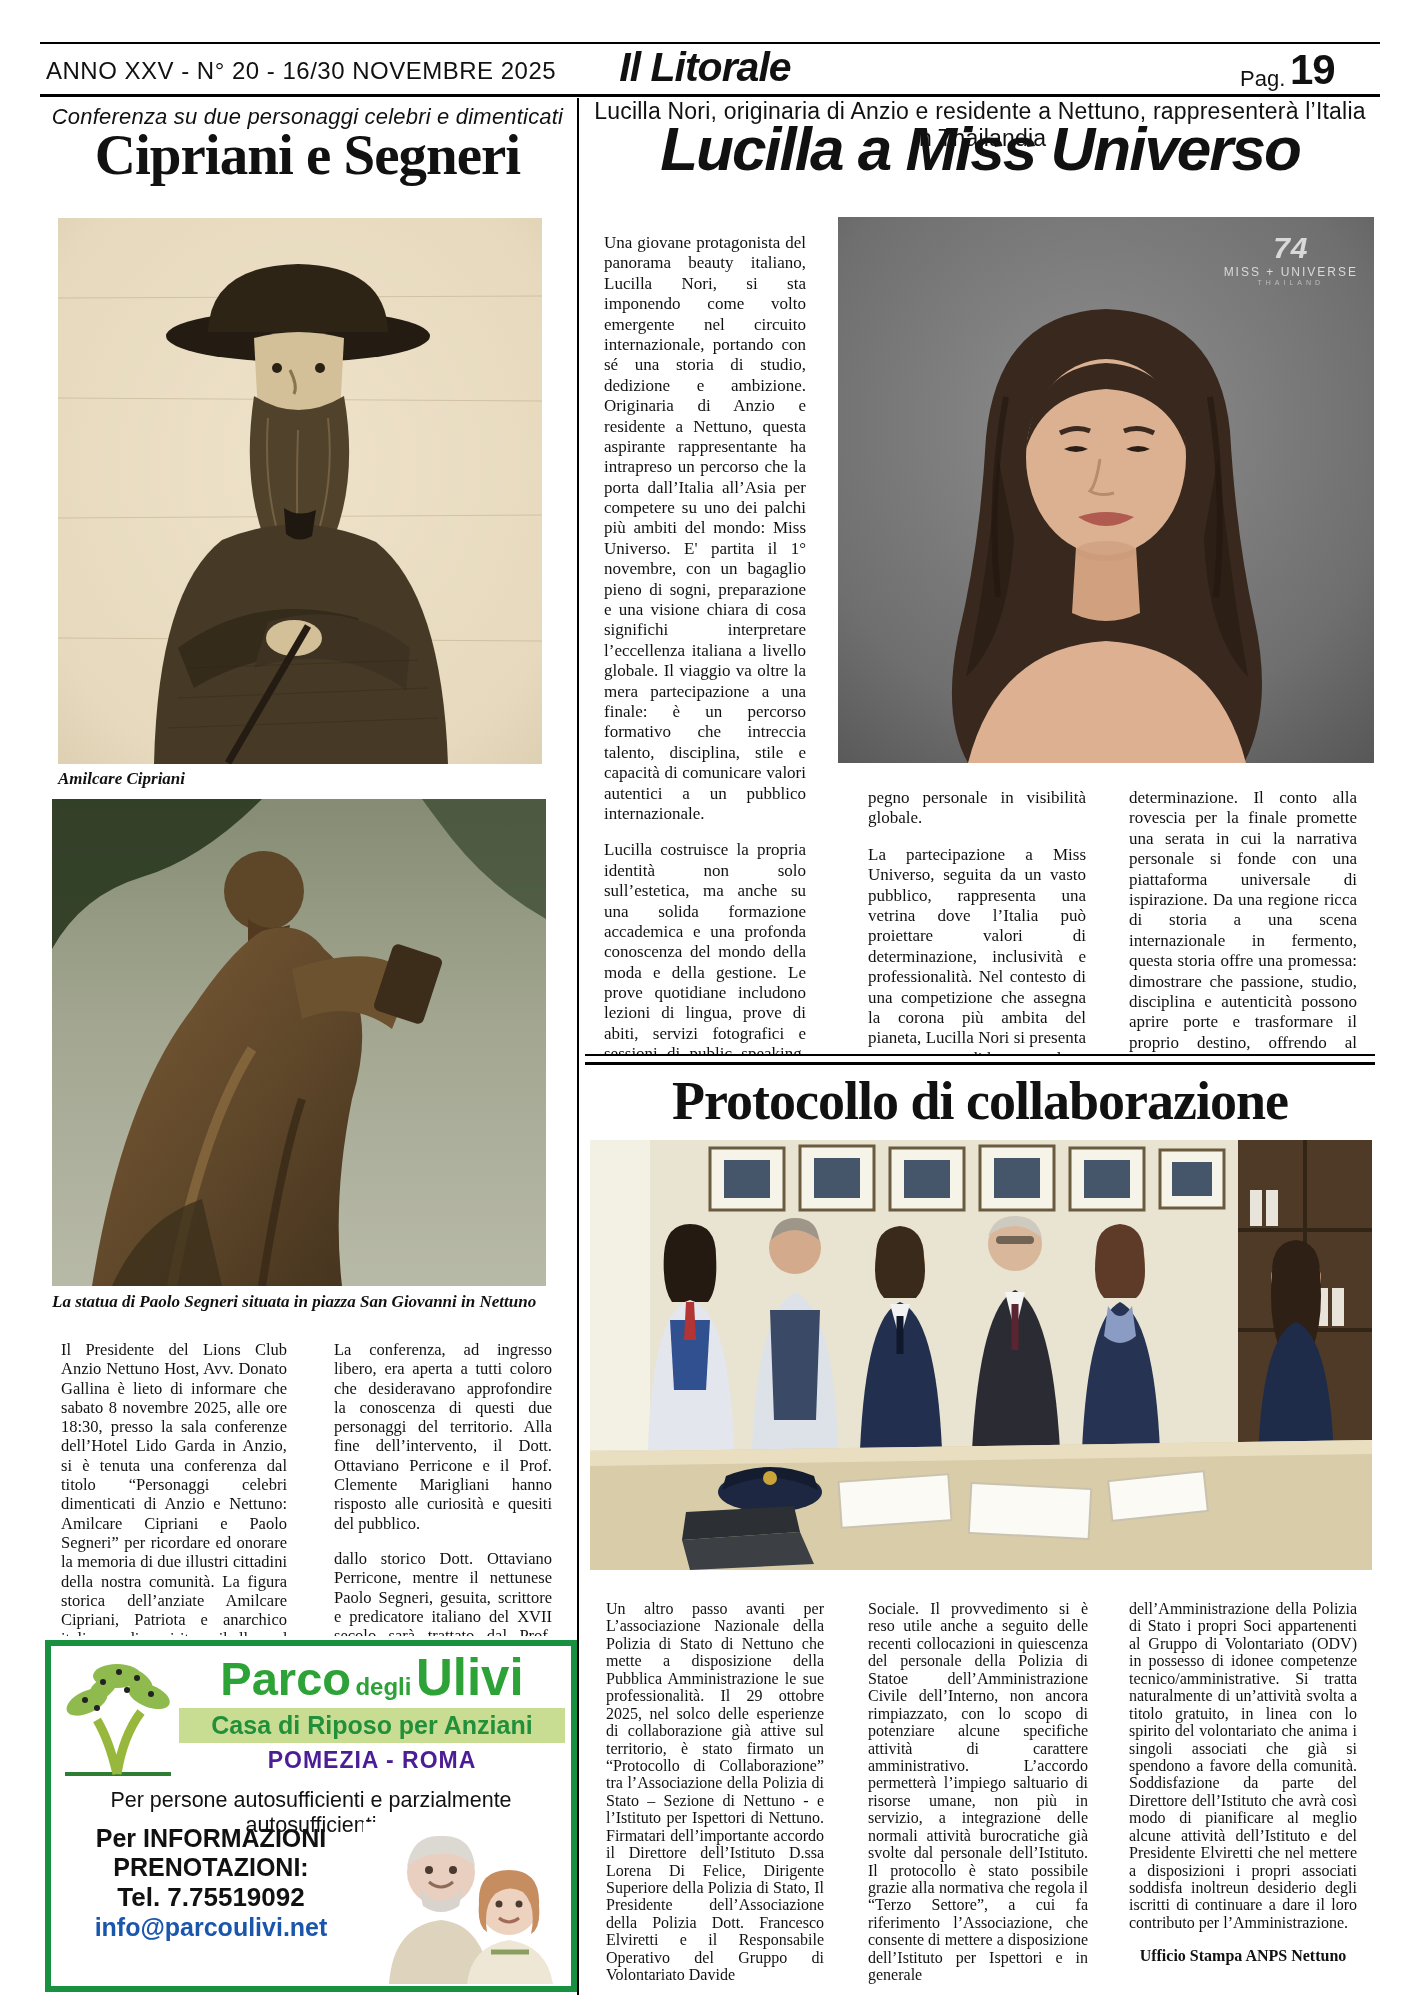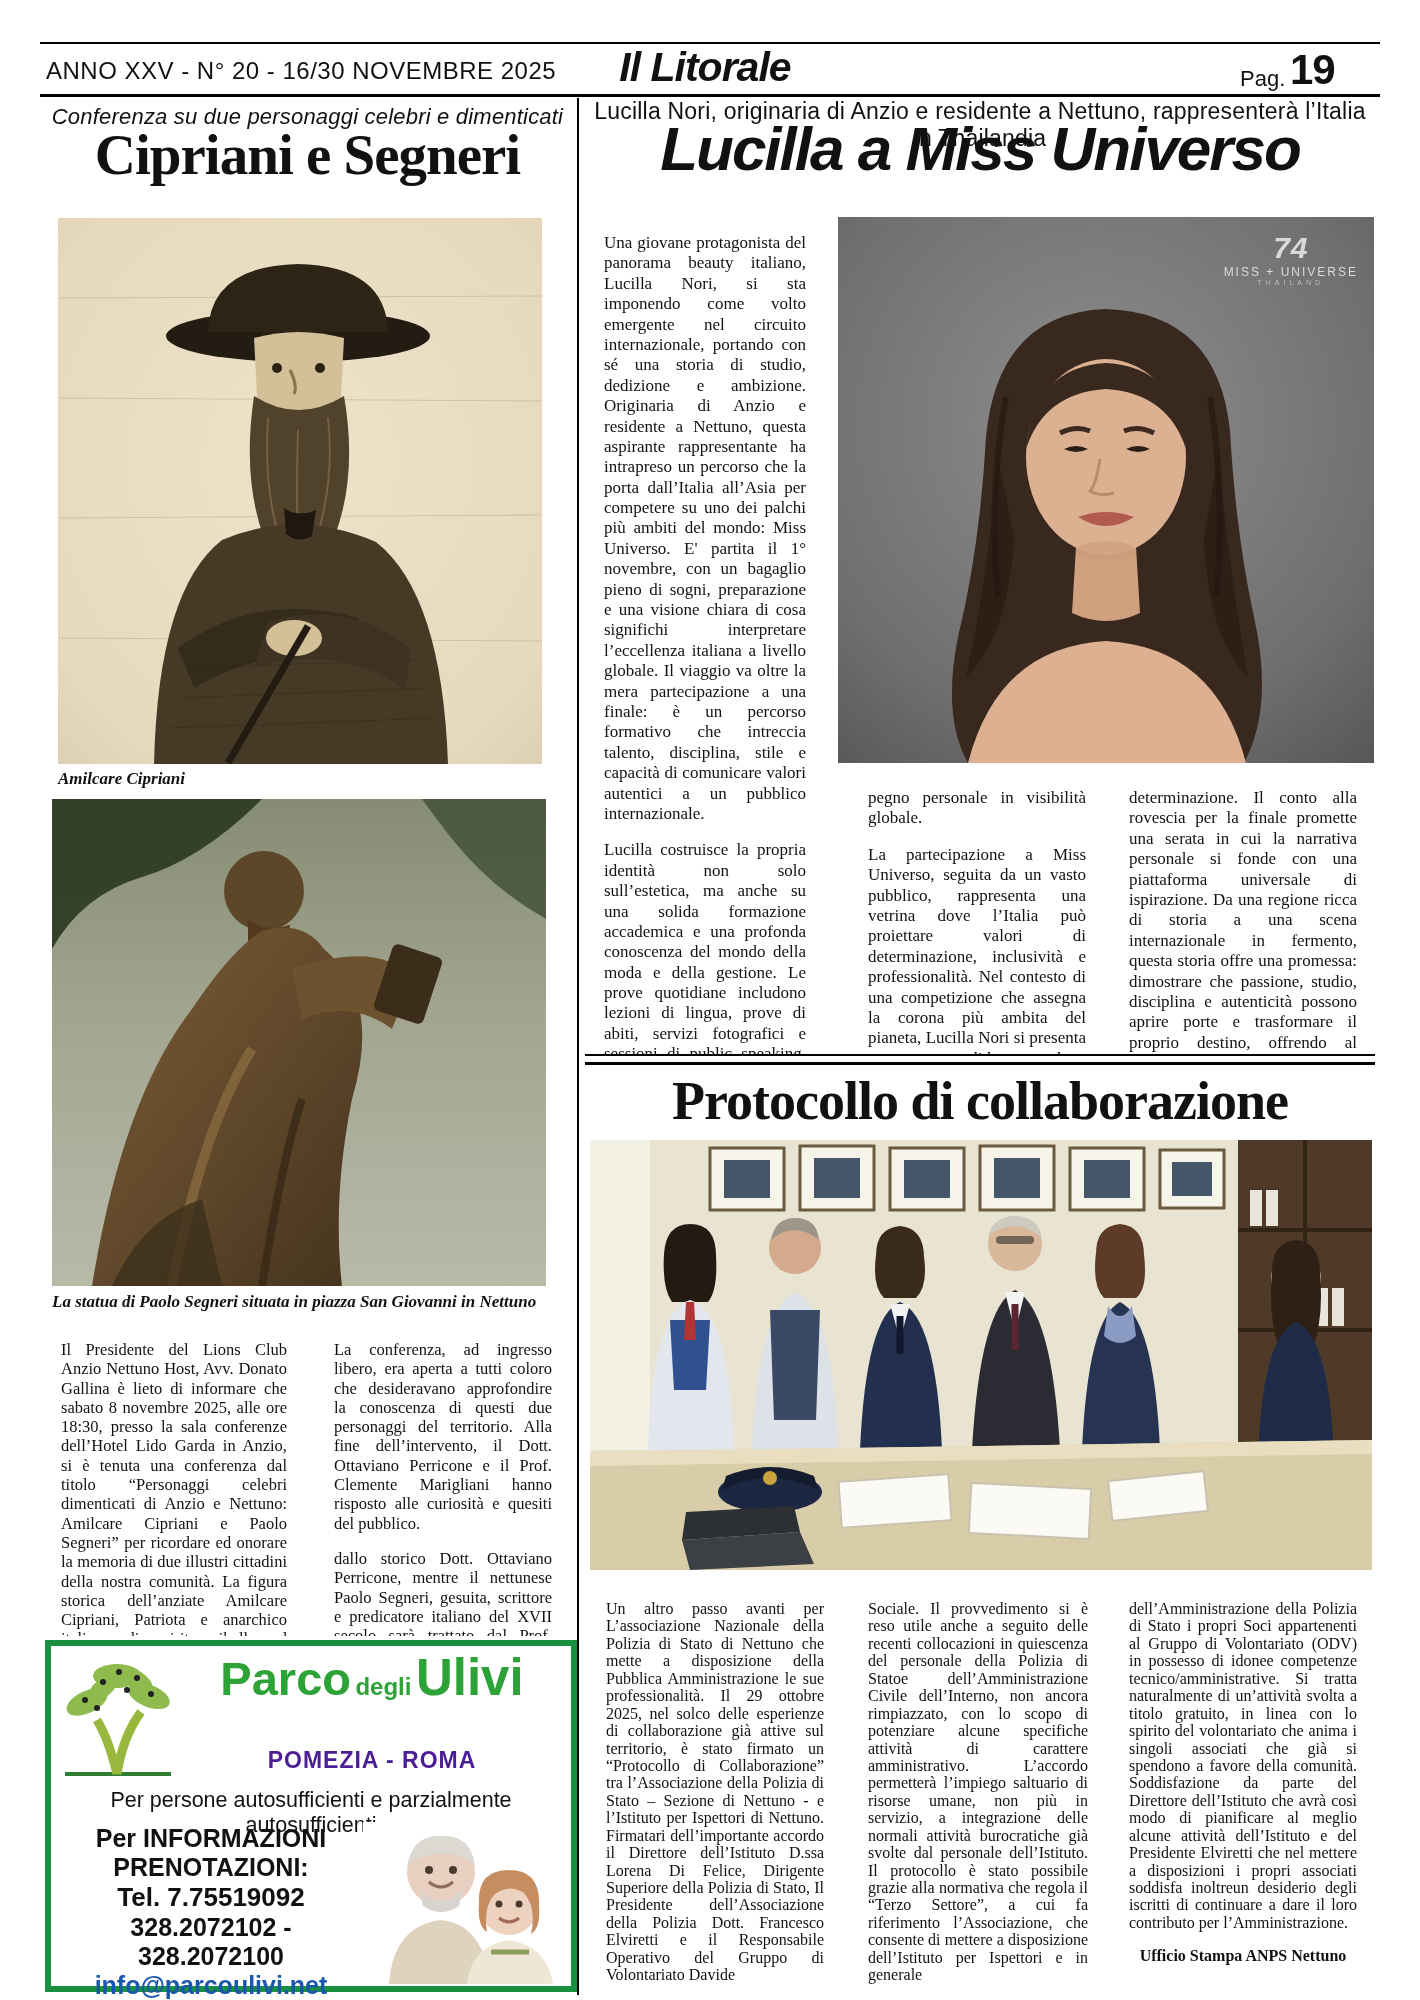--- a/index.html
+++ b/index.html
@@ -146,27 +146,29 @@
           <circle cx="70" cy="40" r="3"></circle>
           <circle cx="40" cy="58" r="3"></circle>
       </g>
     </svg>
   </div>
   <div class="abs adtext" style="left:128px;top:2px;width:386px;text-align:center;color:#2da237;white-space:nowrap;">
     <span style="font-size:47px;font-weight:bold;">Parco</span>
     <span style="font-size:24px;font-weight:bold;">degli</span>
     <span style="font-size:51px;font-weight:bold;">Ulivi</span>
   </div>
+  <div class="abs adtext" style="left:128px;top:62px;width:386px;height:35px;background:#c8dc92;">
+    <div style="text-align:center;line-height:35px;font-size:25px;font-weight:bold;color:#22903b;">Casa di Riposo per Anziani</div>
+  </div>
   <div class="abs adtext" style="left:128px;top:101px;width:386px;text-align:center;font-size:23px;font-weight:bold;color:#4c1d95;letter-spacing:1px;">POMEZIA - ROMA</div>
   <div class="abs adtext" style="left:8px;top:142px;width:504px;text-align:center;font-size:21.5px;color:#111;">Per persone autosufficienti e parzialmente autosufficienti</div>
   <div class="abs adtext" style="left:6px;top:178px;width:308px;text-align:center;font-weight:bold;">
     <div style="font-size:25px;">Per INFORMAZIONI</div>
     <div style="font-size:25px;">PRENOTAZIONI:</div>
     <div style="font-size:26px;">Tel. 7.75519092</div>
-    <div style="font-size:25px;">328.2072102 - 328.2072100</div>
     <div class="blue" style="font-size:25px;">info@parcoulivi.net</div>
 
   </div>
   <div class="abs" style="left:312px;top:176px;width:206px;height:162px;">
     <svg width="206" height="162" viewBox="0 0 206 162" xmlns="http://www.w3.org/2000/svg">
       <rect width="206" height="162" fill="#ffffff"></rect>
 
       <circle cx="78" cy="50" r="34" fill="#e9cfc0"></circle>
       <path d="M44 44 Q50 12 78 14 Q108 12 112 44 Q96 30 78 32 Q58 32 44 44 Z" fill="#dcd9d3"></path>
       <path d="M56 66 Q78 92 100 66 L96 84 Q78 96 60 84 Z" fill="#d8d4cd"></path>

